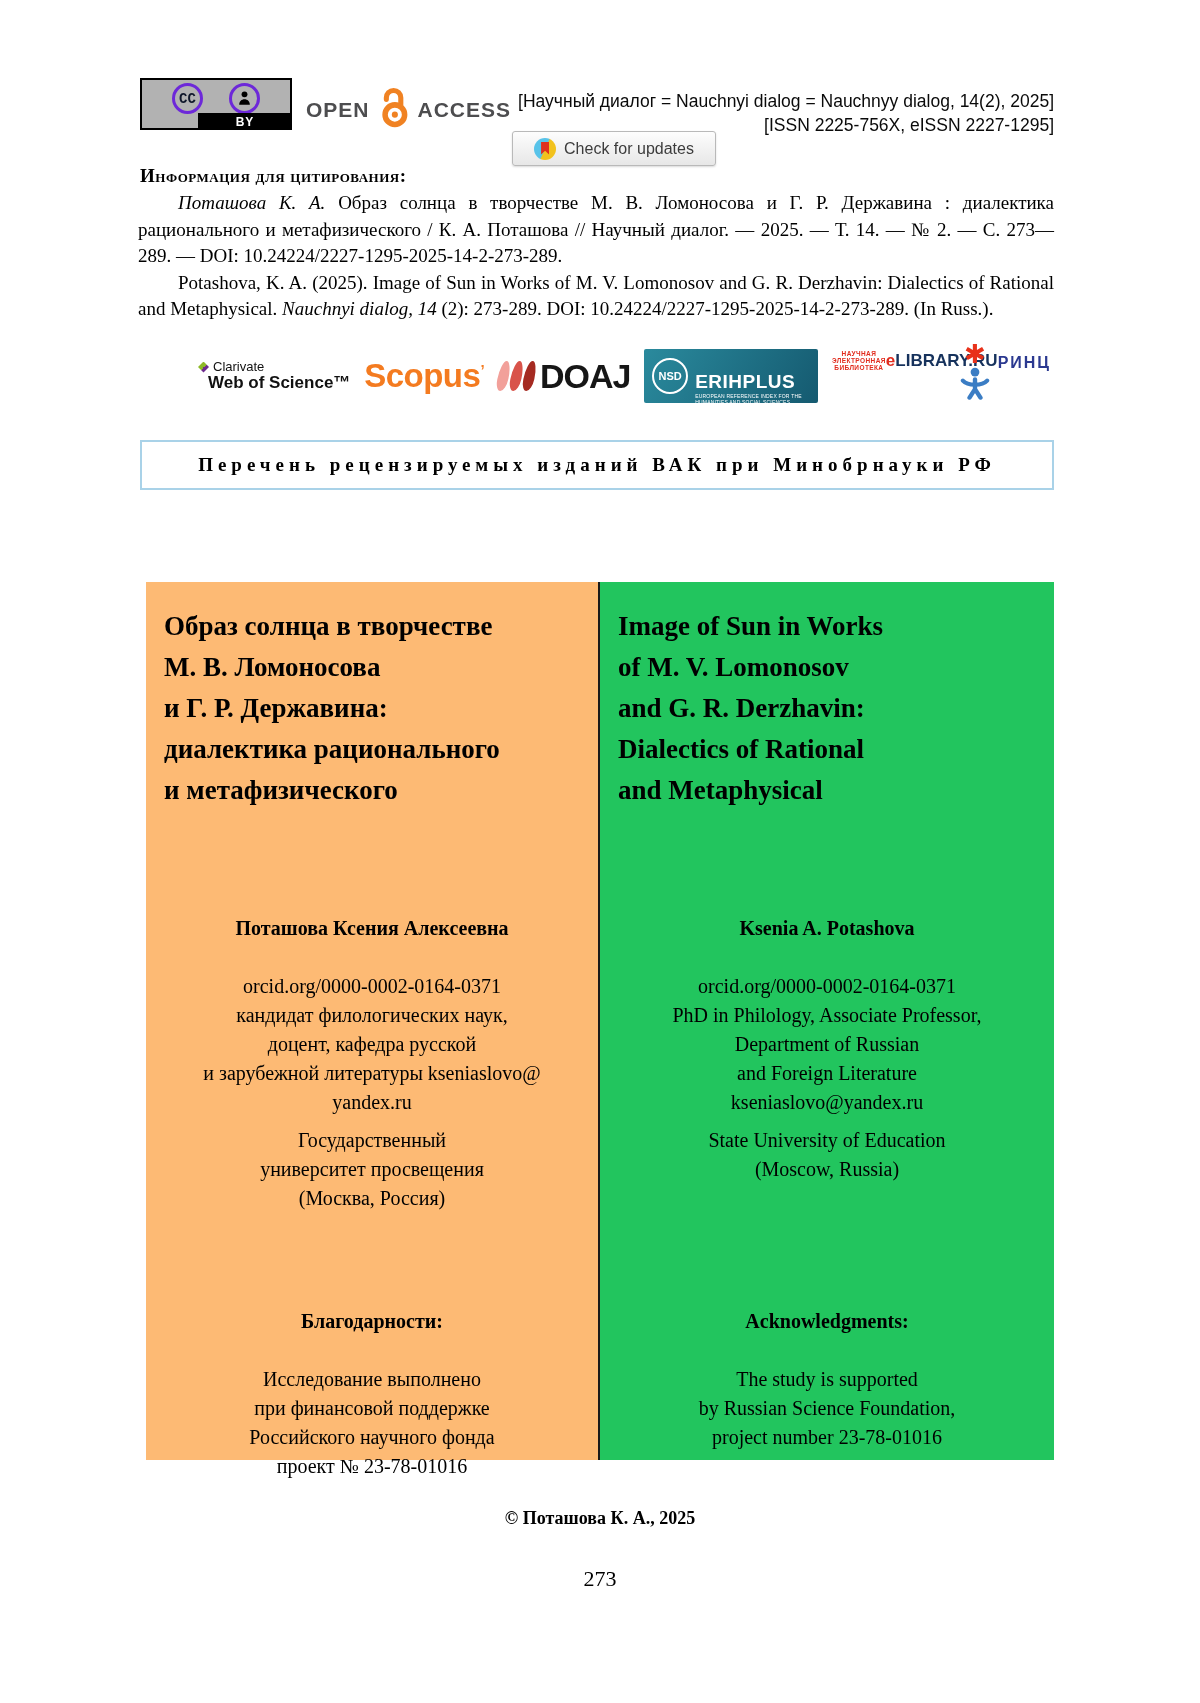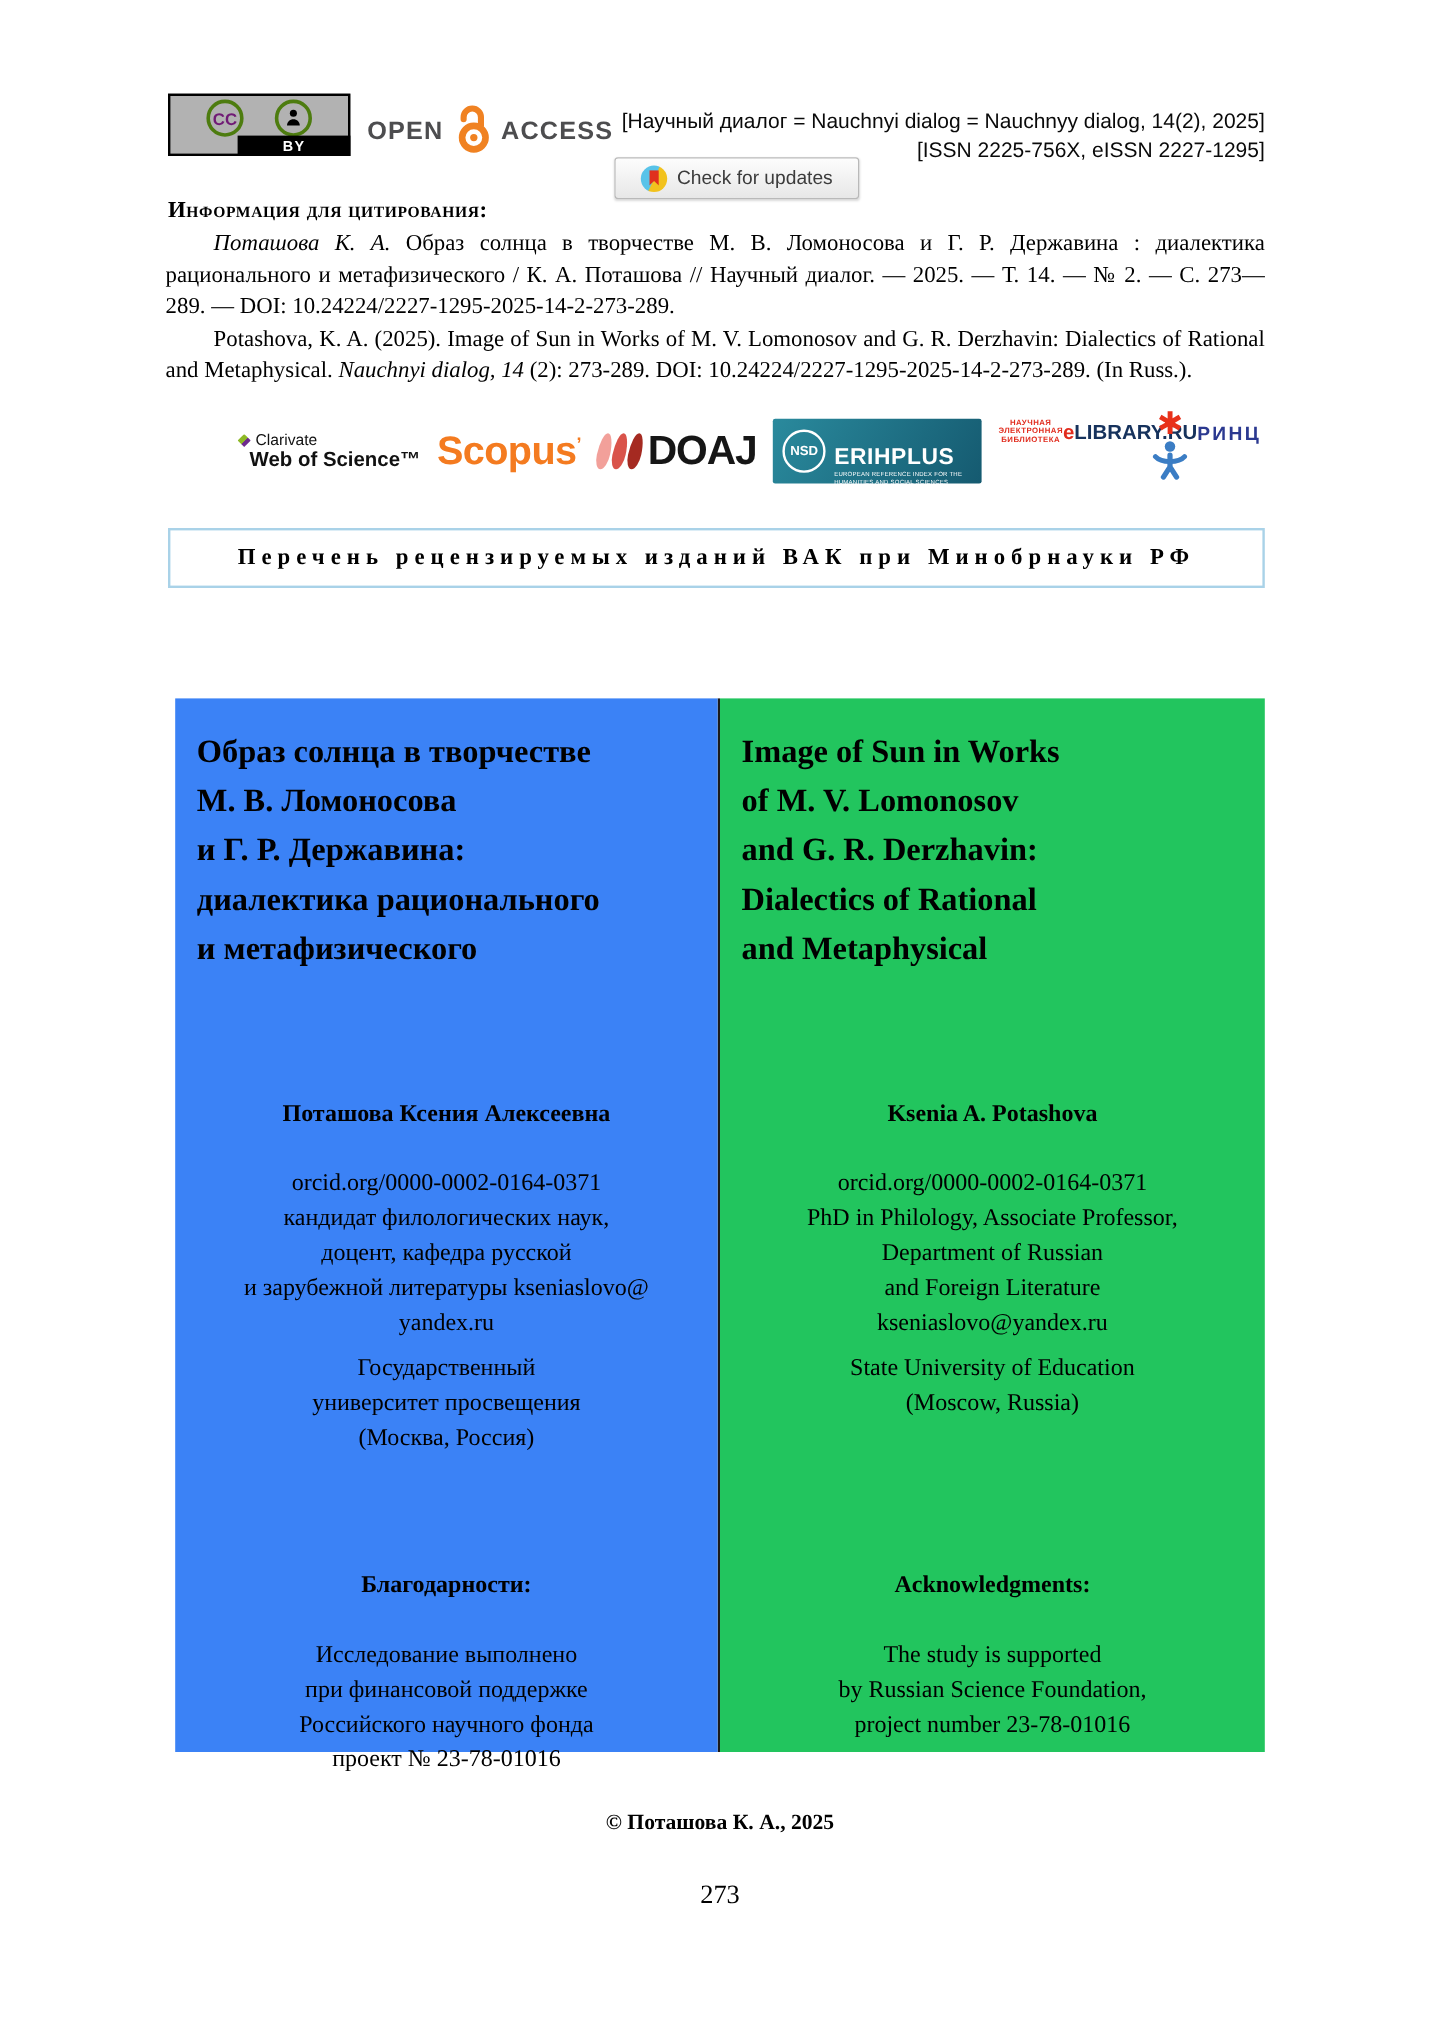--- a/index.html
+++ b/index.html
@@ -3,23 +3,23 @@
 <meta charset="utf-8">
 <style>
   html,body{margin:0;padding:0;background:#ffffff;}
   .page{position:relative;width:1200px;height:1703px;background:#fff;overflow:hidden;
         font-family:"Liberation Serif","DejaVu Serif",serif;color:#000;}
 
   
   .cc-badge{position:absolute;left:140px;top:78px;width:152px;height:52px;background:#b2b2b2;
             border:2px solid #000;box-sizing:border-box;}
   .cc-circles{display:flex;justify-content:center;gap:26px;margin-top:3px;}
-  .cc-circle{width:31px;height:31px;border:3px solid #4d7c0f;border-radius:50%;box-sizing:border-box;
+  .cc-circle{width:31px;height:31px;border:3px solid #6d28d9;border-radius:50%;box-sizing:border-box;
              display:flex;align-items:center;justify-content:center;
-             font-family:Liberation Sans, sans-serif;font-weight:bold;font-size:14px;color:#701a75;}
+             font-family:Liberation Mono, monospace;font-weight:bold;font-size:14px;color:#0f172a;}
   .cc-strip{position:absolute;right:-2px;bottom:-2px;left:56px;height:17px;background:#000;color:#fff;
             display:flex;align-items:center;justify-content:center;
             font-family:"Liberation Sans",sans-serif;font-weight:bold;font-size:12px;letter-spacing:1px;}
   .oa{position:absolute;left:306px;top:86px;display:flex;align-items:center;gap:7px;
       font-family:"Liberation Sans",sans-serif;font-weight:bold;font-size:21px;color:#4d4d4f;letter-spacing:1px;}
   .journal-info{position:absolute;right:146px;top:89px;text-align:right;
                 font-family:"Liberation Sans",sans-serif;font-size:17.5px;line-height:24px;color:#0a0a0a;}
   .check-btn{position:absolute;left:512px;top:131px;width:204px;height:35px;box-sizing:border-box;
              border:1px solid #b9b9b9;border-radius:3px;background:linear-gradient(#fdfdfd,#e7e7e7);
              display:flex;align-items:center;justify-content:center;gap:8px;cursor:pointer;
@@ -70,21 +70,21 @@
   .flower{color:#e8311a;font-size:26px;line-height:24px;font-family:"DejaVu Sans",sans-serif;}
 
   
   .vak{position:absolute;left:140px;top:440px;width:914px;height:50px;box-sizing:border-box;
        border:2px solid #a9d2e8;border-radius:0;display:flex;align-items:center;justify-content:center;
        font-weight:bold;font-size:19px;letter-spacing:5px;white-space:nowrap;}
 
   
   .cols{position:absolute;left:146px;top:582px;width:908px;height:878px;display:flex;}
   .col{position:relative;height:100%;}
-  .col-left{width:452px;background:#3b82f6;}
+  .col-left{width:452px;background:#fdba74;}
   .col-divider{width:2px;background:#1a1a1a;}
   .col-right{flex:1;background:#22c55e;}
   .col-title{position:absolute;top:24px;left:18px;right:8px;font-weight:bold;font-size:27px;
              line-height:41px;white-space:pre-line;}
   .blk{position:absolute;left:6px;right:6px;text-align:center;font-size:20px;line-height:29px;
        white-space:pre-line;}
   .blk .b-head{font-weight:bold;}
   .author-blk{top:303px;}
   .affil-blk{top:544px;}
   .ack-blk{top:696px;}

